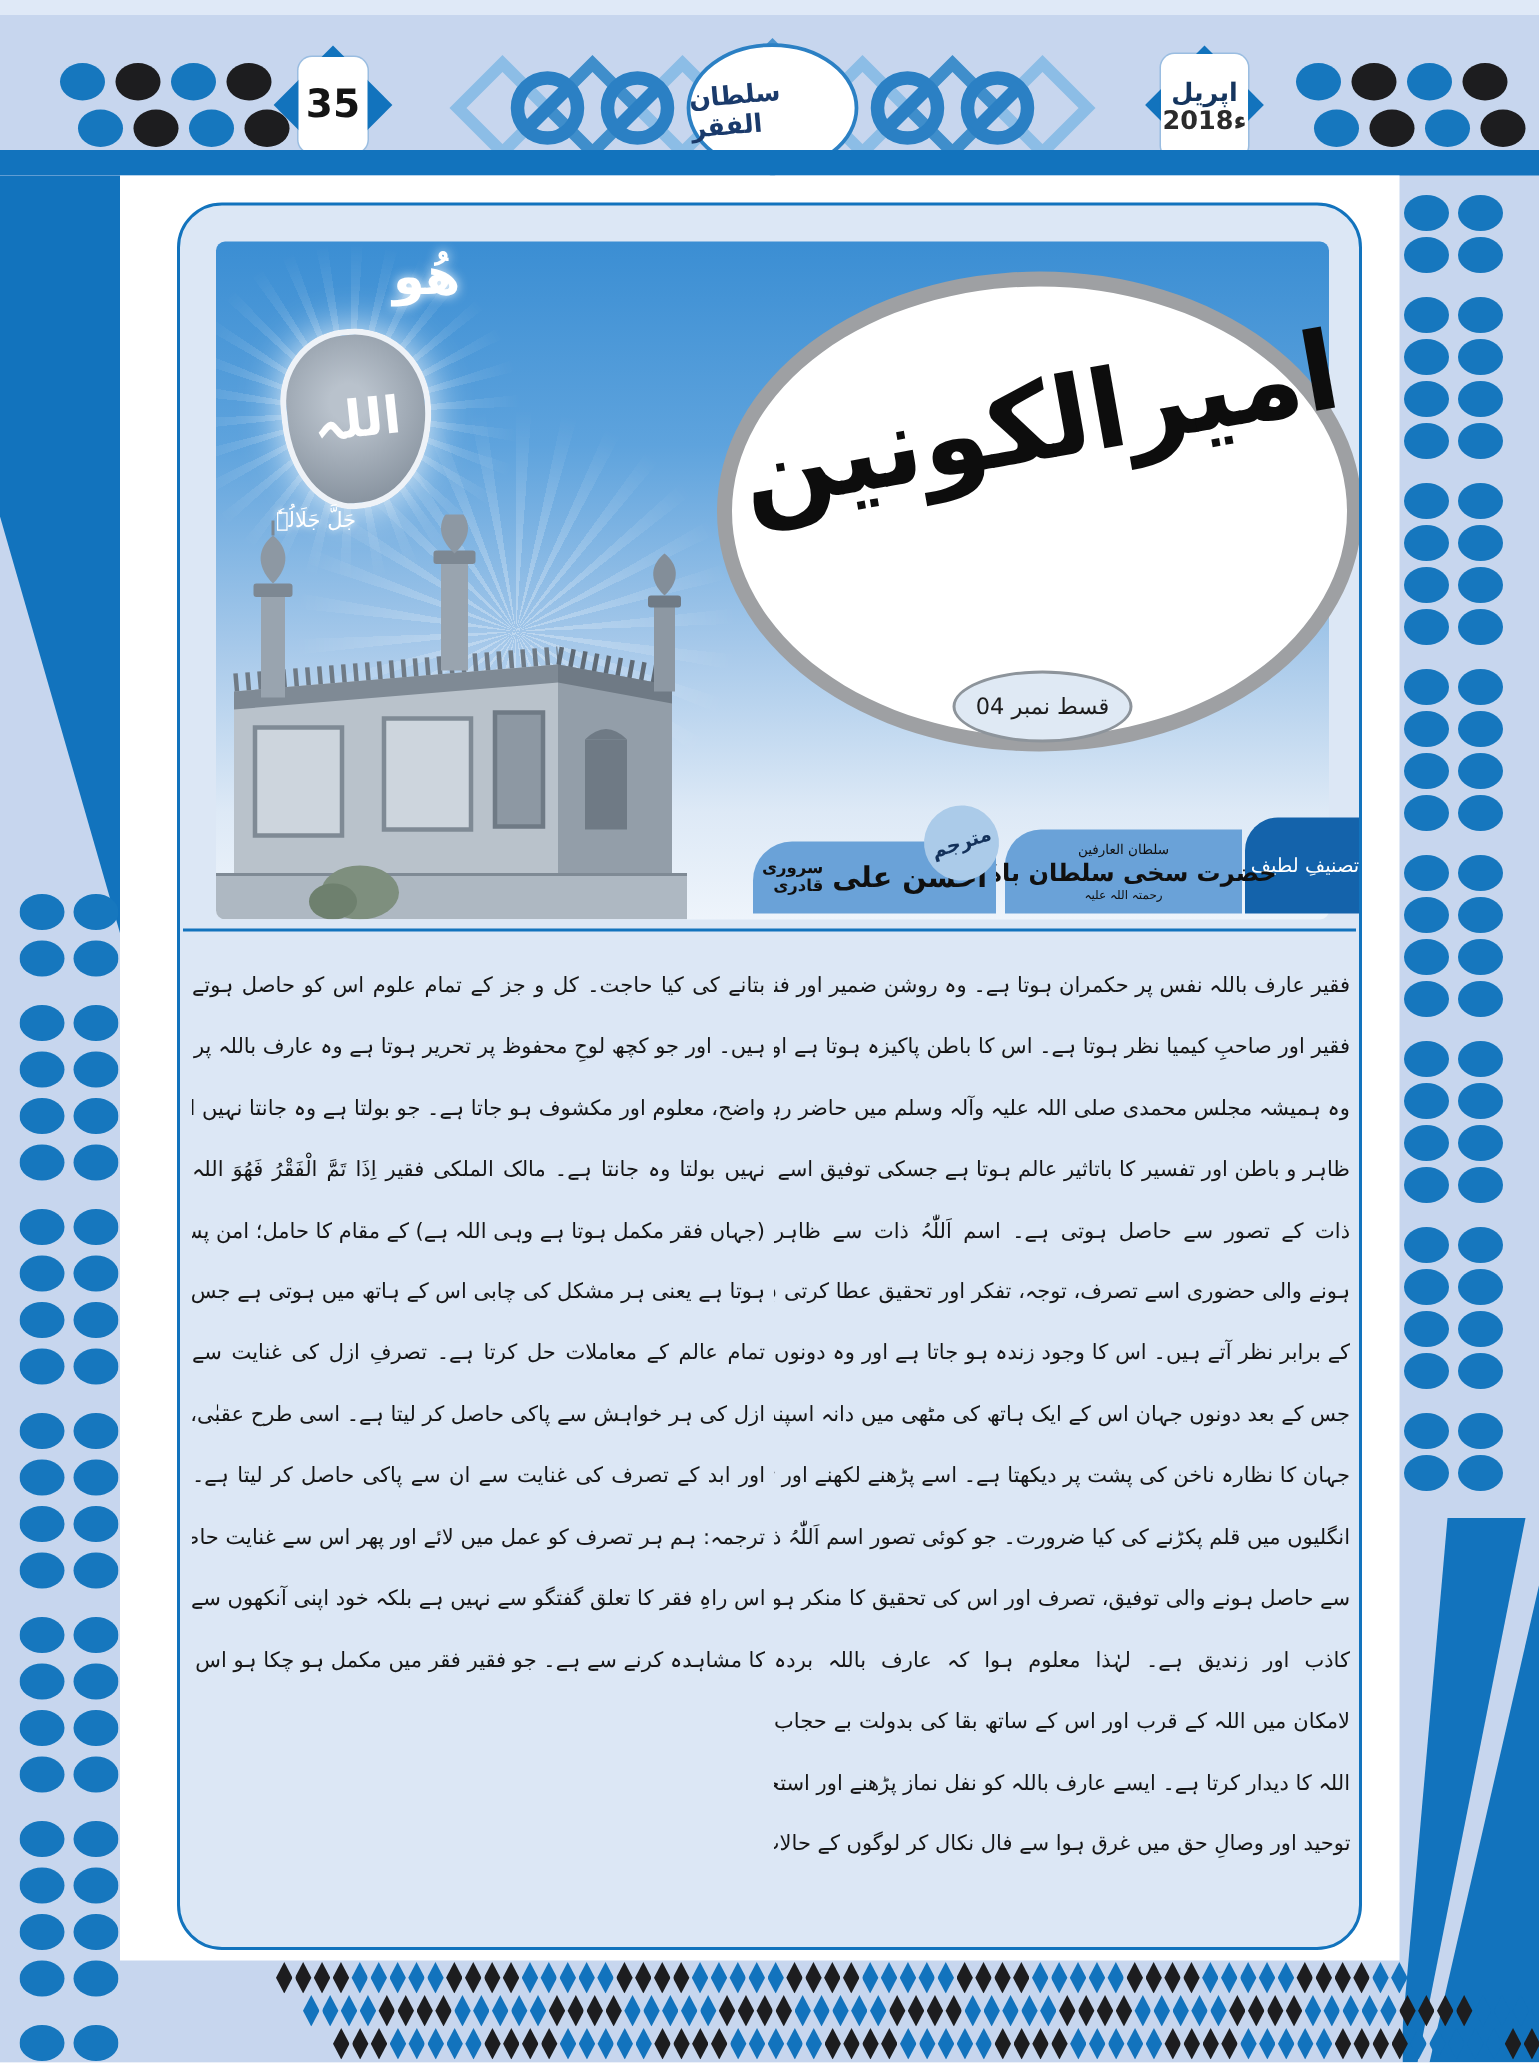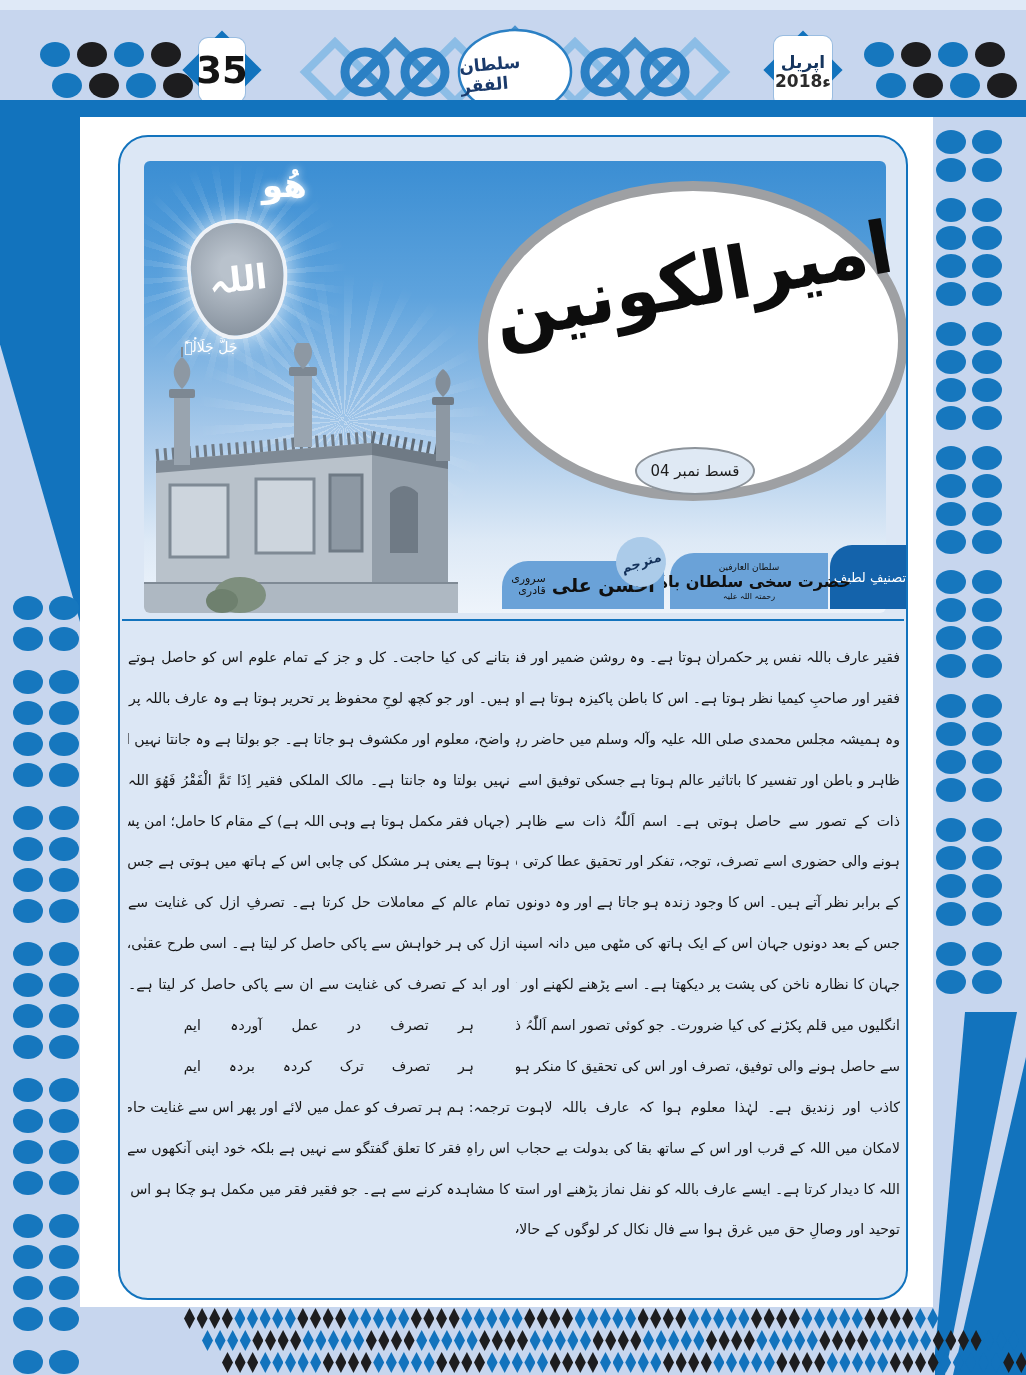--- a/index.html
+++ b/index.html
@@ -8,21 +8,21 @@
   .abs{position:absolute;}
 
   
   .top-strip{left:0;top:0;width:1026px;height:10px;background:#dfe9f7;}
   .blue-bar{left:0;top:100px;width:1026px;height:17px;background:#1273bd;}
   .dot-ellipse{position:absolute;border-radius:50%;}
   .diamond{position:absolute;background:#1273bd;transform:rotate(45deg);}
   .white-tab{position:absolute;background:#ffffff;border-radius:9px;
              display:flex;flex-direction:column;align-items:center;justify-content:center;
              box-shadow:0 0 0 1px rgba(18,115,189,.25);}
-  .pagenum{font-size:37px;font-weight:bold;color:#141414;}
+  .pagenum{font-size:26px;font-weight:bold;color:#141414;}
   .date-month{font-size:17px;font-weight:bold;color:#15355e;line-height:20px;}
   .date-year{font-size:17px;font-weight:bold;color:#2b2b2b;line-height:19px;}
   .chain-svg{position:absolute;left:290px;top:24px;overflow:visible;}
   .logo-text{left:460px;top:50px;width:110px;height:44px;display:flex;align-items:center;justify-content:center;
              font-size:17px;font-weight:bold;color:#1a3a6b;transform:rotate(-5deg);}
 
   
   .left-wedge{left:0;top:117px;width:80px;height:505px;background:#1273bd;
               clip-path:polygon(0 0,100% 0,100% 100%,0 45%);}
   .white-frame{left:80px;top:117px;width:853px;height:1190px;background:#ffffff;}
@@ -72,21 +72,21 @@
   .author-bar{left:550px;top:416px;width:158px;height:56px;background:#6aa2d8;
               border-top-left-radius:24px;display:flex;flex-direction:column;align-items:center;
               justify-content:center;direction:rtl;color:#101010;}
   .author-top{font-size:9px;line-height:10px;}
   .author-name{font-size:16px;font-weight:bold;line-height:20px;white-space:nowrap;}
   .author-bottom{font-size:8px;line-height:9px;}
   .translator-bar{left:382px;top:424px;width:162px;height:48px;background:#6aa2d8;
                   border-top-left-radius:26px;display:flex;align-items:center;justify-content:center;
                   gap:6px;direction:rtl;color:#101010;}
   .translator-name{font-size:19px;font-weight:bold;white-space:nowrap;}
-  .translator-suffix{display:flex;flex-direction:column;font-size:11px;line-height:12px;}
+  .translator-suffix{display:flex;flex-direction:column;font-size:11px;line-height:12px;font-weight:bold;}
   .translator-circle{left:496px;top:400px;width:50px;height:50px;border-radius:50%;background:#abcbe9;
                      display:flex;align-items:center;justify-content:center;font-size:13px;
                      font-weight:bold;color:#13315a;transform:rotate(-18deg);z-index:3;}
   .card-divider{left:2px;top:482px;width:782px;height:2px;background:#1273bd;}
 
   
   .col{direction:rtl;color:#161616;}
   .col .line{height:40.9px;line-height:40.9px;font-size:14px;white-space:nowrap;overflow:hidden;
              text-align:right;text-align-last:justify;}
   .col .line.short{text-align-last:right;}
@@ -341,41 +341,37 @@
         <div class="line">فقیر اور صاحبِ کیمیا نظر ہوتا ہے۔ اس کا باطن پاکیزہ ہوتا ہے اور</div>
         <div class="line">وہ ہمیشہ مجلس محمدی صلی اللہ علیہ وآلہ وسلم میں حاضر رہتا ہے۔ وہ علمِ</div>
         <div class="line">ظاہر و باطن اور تفسیر کا باتاثیر عالم ہوتا ہے جسکی توفیق اسے اسم اَللّٰہُ</div>
         <div class="line">ذات کے تصور سے حاصل ہوتی ہے۔ اسم اَللّٰہُ ذات سے ظاہر</div>
         <div class="line">ہونے والی حضوری اسے تصرف، توجہ، تفکر اور تحقیق عطا کرتی ہے</div>
         <div class="line">کے برابر نظر آتے ہیں۔ اس کا وجود زندہ ہو جاتا ہے اور وہ دونوں</div>
         <div class="line">جس کے بعد دونوں جہان اس کے ایک ہاتھ کی مٹھی میں دانہ اسپند</div>
         <div class="line">جہان کا نظارہ ناخن کی پشت پر دیکھتا ہے۔ اسے پڑھنے لکھنے اور تین</div>
         <div class="line">انگلیوں میں قلم پکڑنے کی کیا ضرورت۔ جو کوئی تصور اسم اَللّٰہُ ذات</div>
         <div class="line">سے حاصل ہونے والی توفیق، تصرف اور اس کی تحقیق کا منکر ہو وہ</div>
-        <div class="line">کاذب اور زندیق ہے۔ لہٰذا معلوم ہوا کہ عارف باللہ لاہوت</div>
+        <div class="line">کاذب اور زندیق ہے۔ لہٰذا معلوم ہوا کہ عارف باللہ بردہ</div>
         <div class="line">لامکان میں اللہ کے قرب اور اس کے ساتھ بقا کی بدولت بے حجاب</div>
         <div class="line">اللہ کا دیدار کرتا ہے۔ ایسے عارف باللہ کو نفل نماز پڑھنے اور استخارہ</div>
         <div class="line">توحید اور وصالِ حق میں غرق ہوا سے فال نکال کر لوگوں کے حالات</div>
       </div>
 
     <div class="abs col col-left">
       <div>
           <div class="line">بتانے کی کیا حاجت۔ کل و جز کے تمام علوم اس کو حاصل ہوتے</div>
           <div class="line">ہیں۔ اور جو کچھ لوحِ محفوظ پر تحریر ہوتا ہے وہ عارف باللہ پر روشن،</div>
           <div class="line">واضح، معلوم اور مکشوف ہو جاتا ہے۔ جو بولتا ہے وہ جانتا نہیں اور جو</div>
           <div class="line">نہیں بولتا وہ جانتا ہے۔ مالک الملکی فقیر اِذَا تَمَّ الْفَقْرُ فَھُوَ اللہ</div>
           <div class="line">(جہاں فقر مکمل ہوتا ہے وہی اللہ ہے) کے مقام کا حامل؛ امن پسند</div>
           <div class="line">ہوتا ہے یعنی ہر مشکل کی چابی اس کے ہاتھ میں ہوتی ہے جس سے وہ</div>
           <div class="line">تمام عالم کے معاملات حل کرتا ہے۔ تصرفِ ازل کی غنایت سے</div>
           <div class="line">ازل کی ہر خواہش سے پاکی حاصل کر لیتا ہے۔ اسی طرح عقبٰی، دنیا</div>
           <div class="line">اور ابد کے تصرف کی غنایت سے ان سے پاکی حاصل کر لیتا ہے۔</div>
-        </div>
-      <div>
-          <div class="line verse-line">ہر تصرف در عمل آوردہ ایم</div>
-          <div class="line verse-line">ہر تصرف ترک کردہ بردہ ایم</div>
         </div>
       <div>
           <div class="line">ترجمہ: ہم ہر تصرف کو عمل میں لائے اور پھر اس سے غنایت حاصل کر</div>
           <div class="line">اس راہِ فقر کا تعلق گفتگو سے نہیں ہے بلکہ خود اپنی آنکھوں سے احوال</div>
           <div class="line">کا مشاہدہ کرنے سے ہے۔ جو فقیر فقر میں مکمل ہو چکا ہو اس کے لیے</div>
         </div>
     </div>
   </div>
 
   <div class="abs bottom-diamonds" id="bottom-diamonds">

